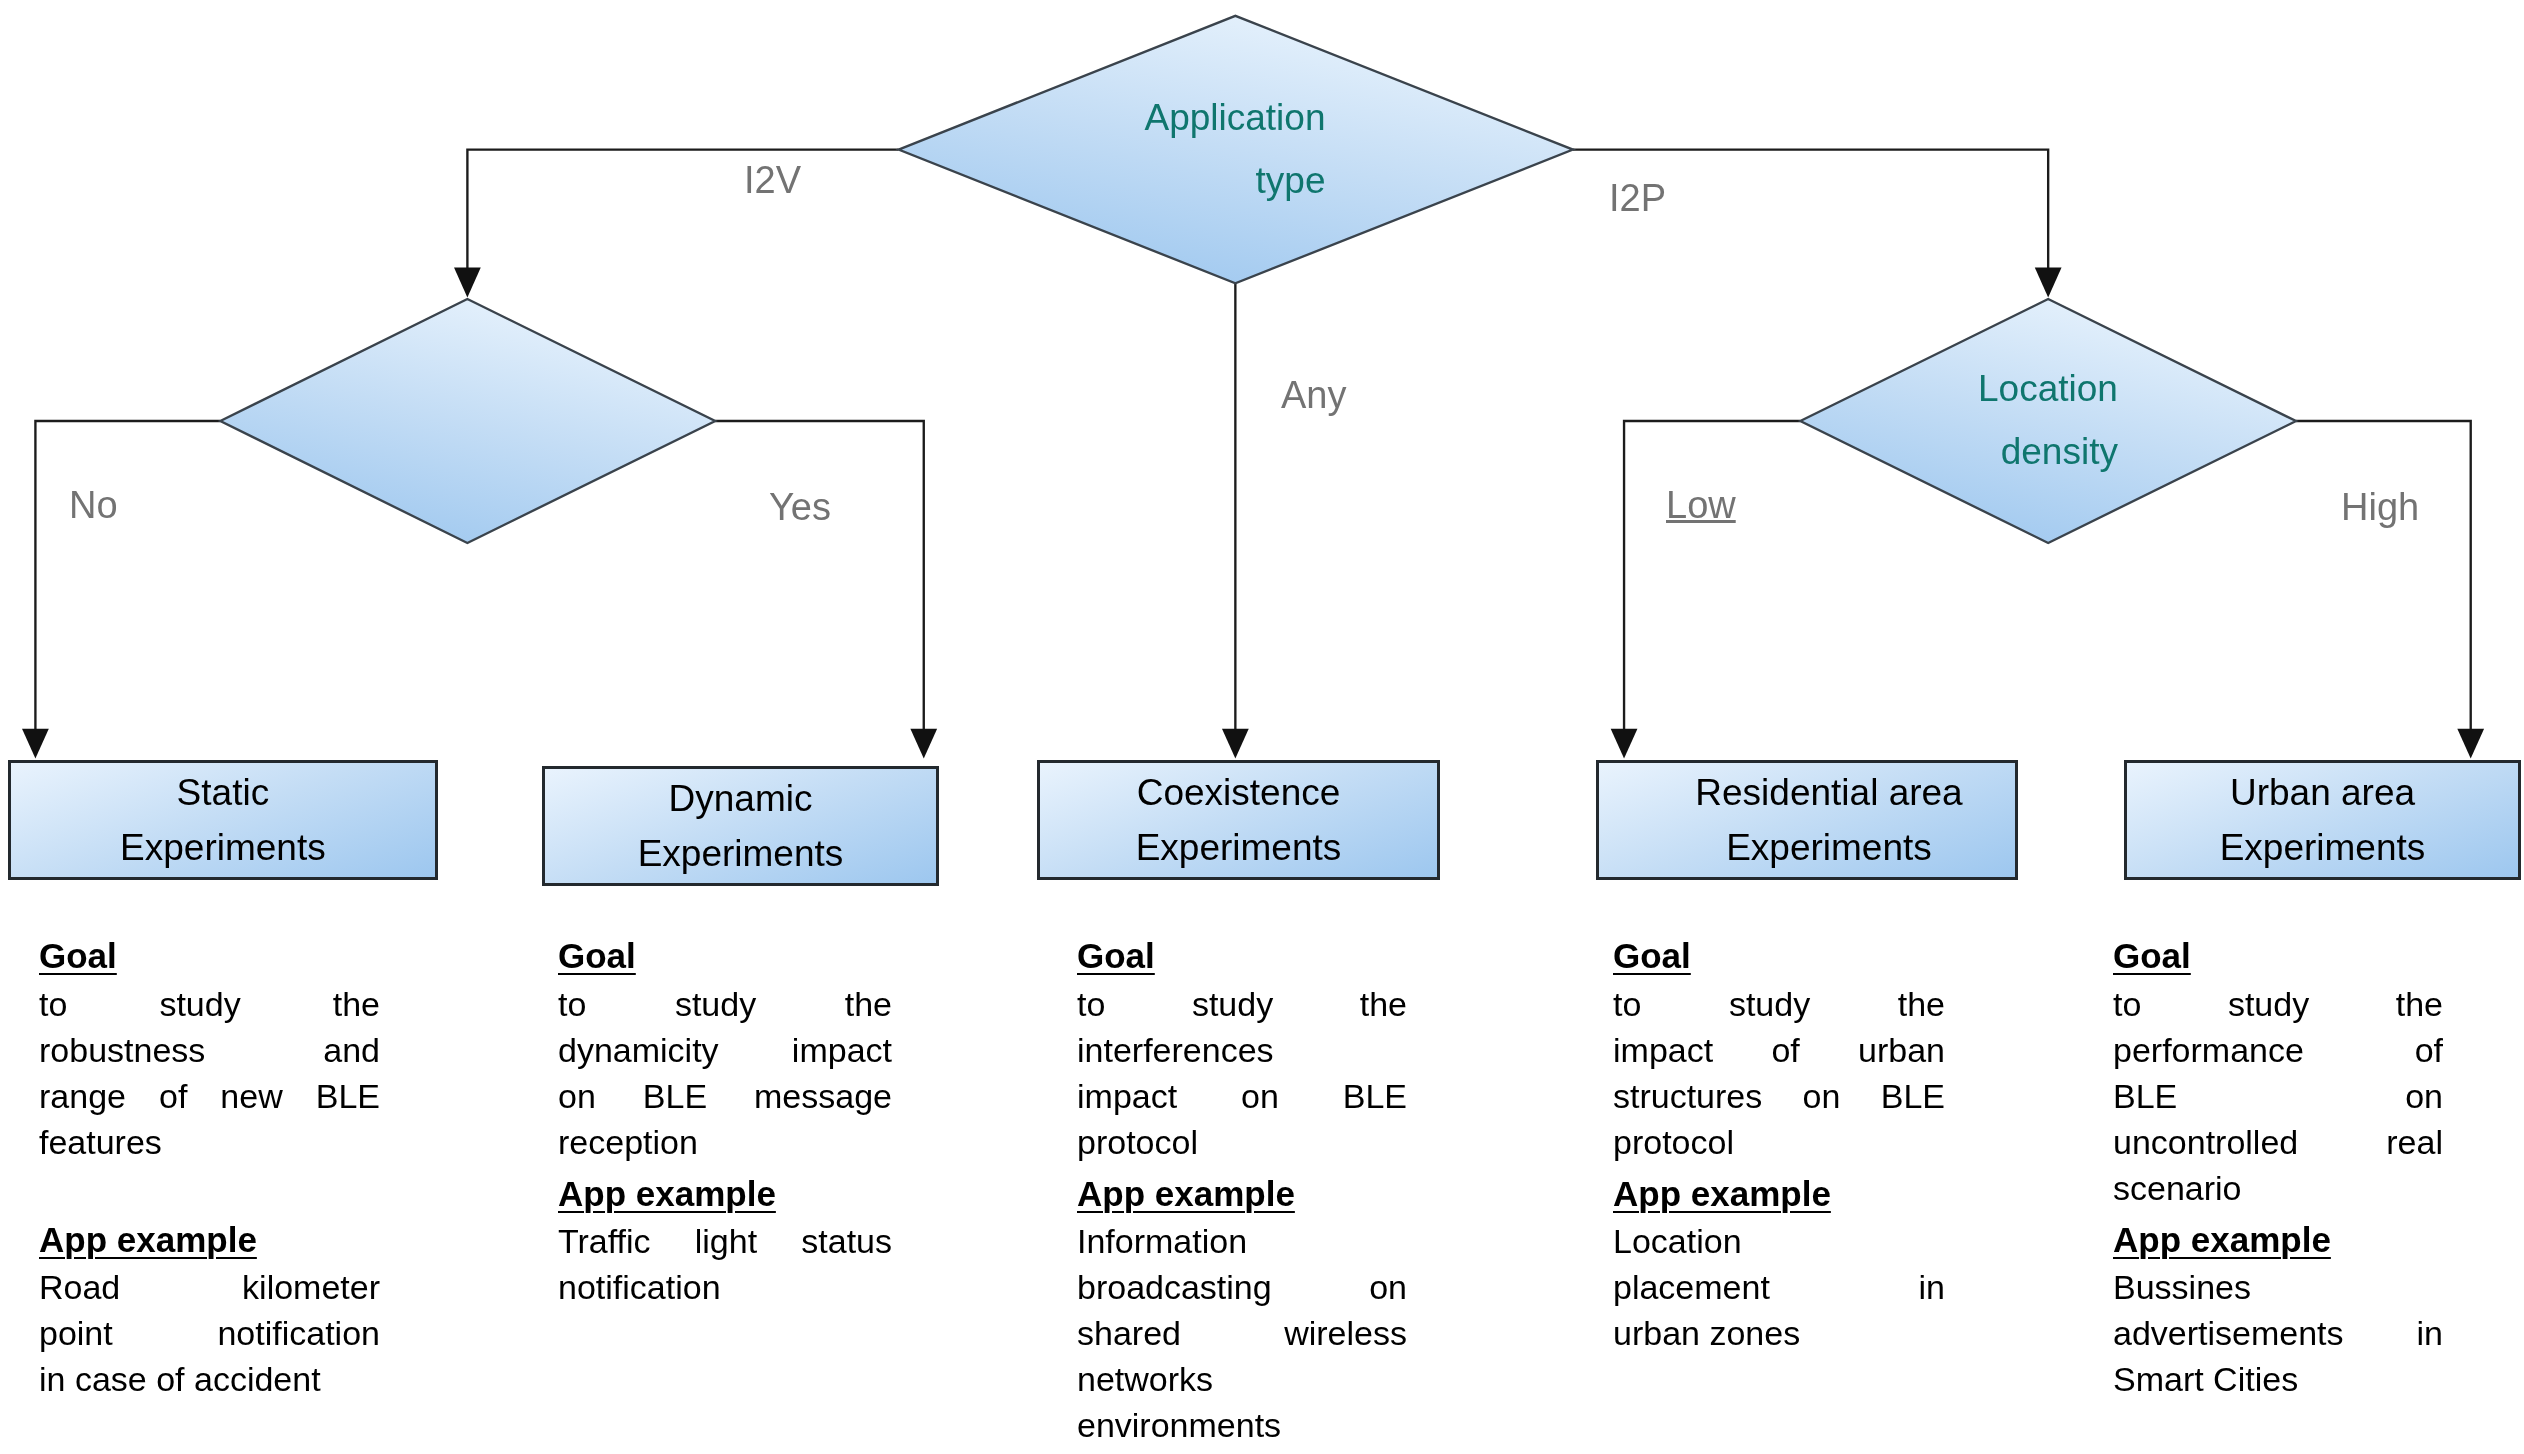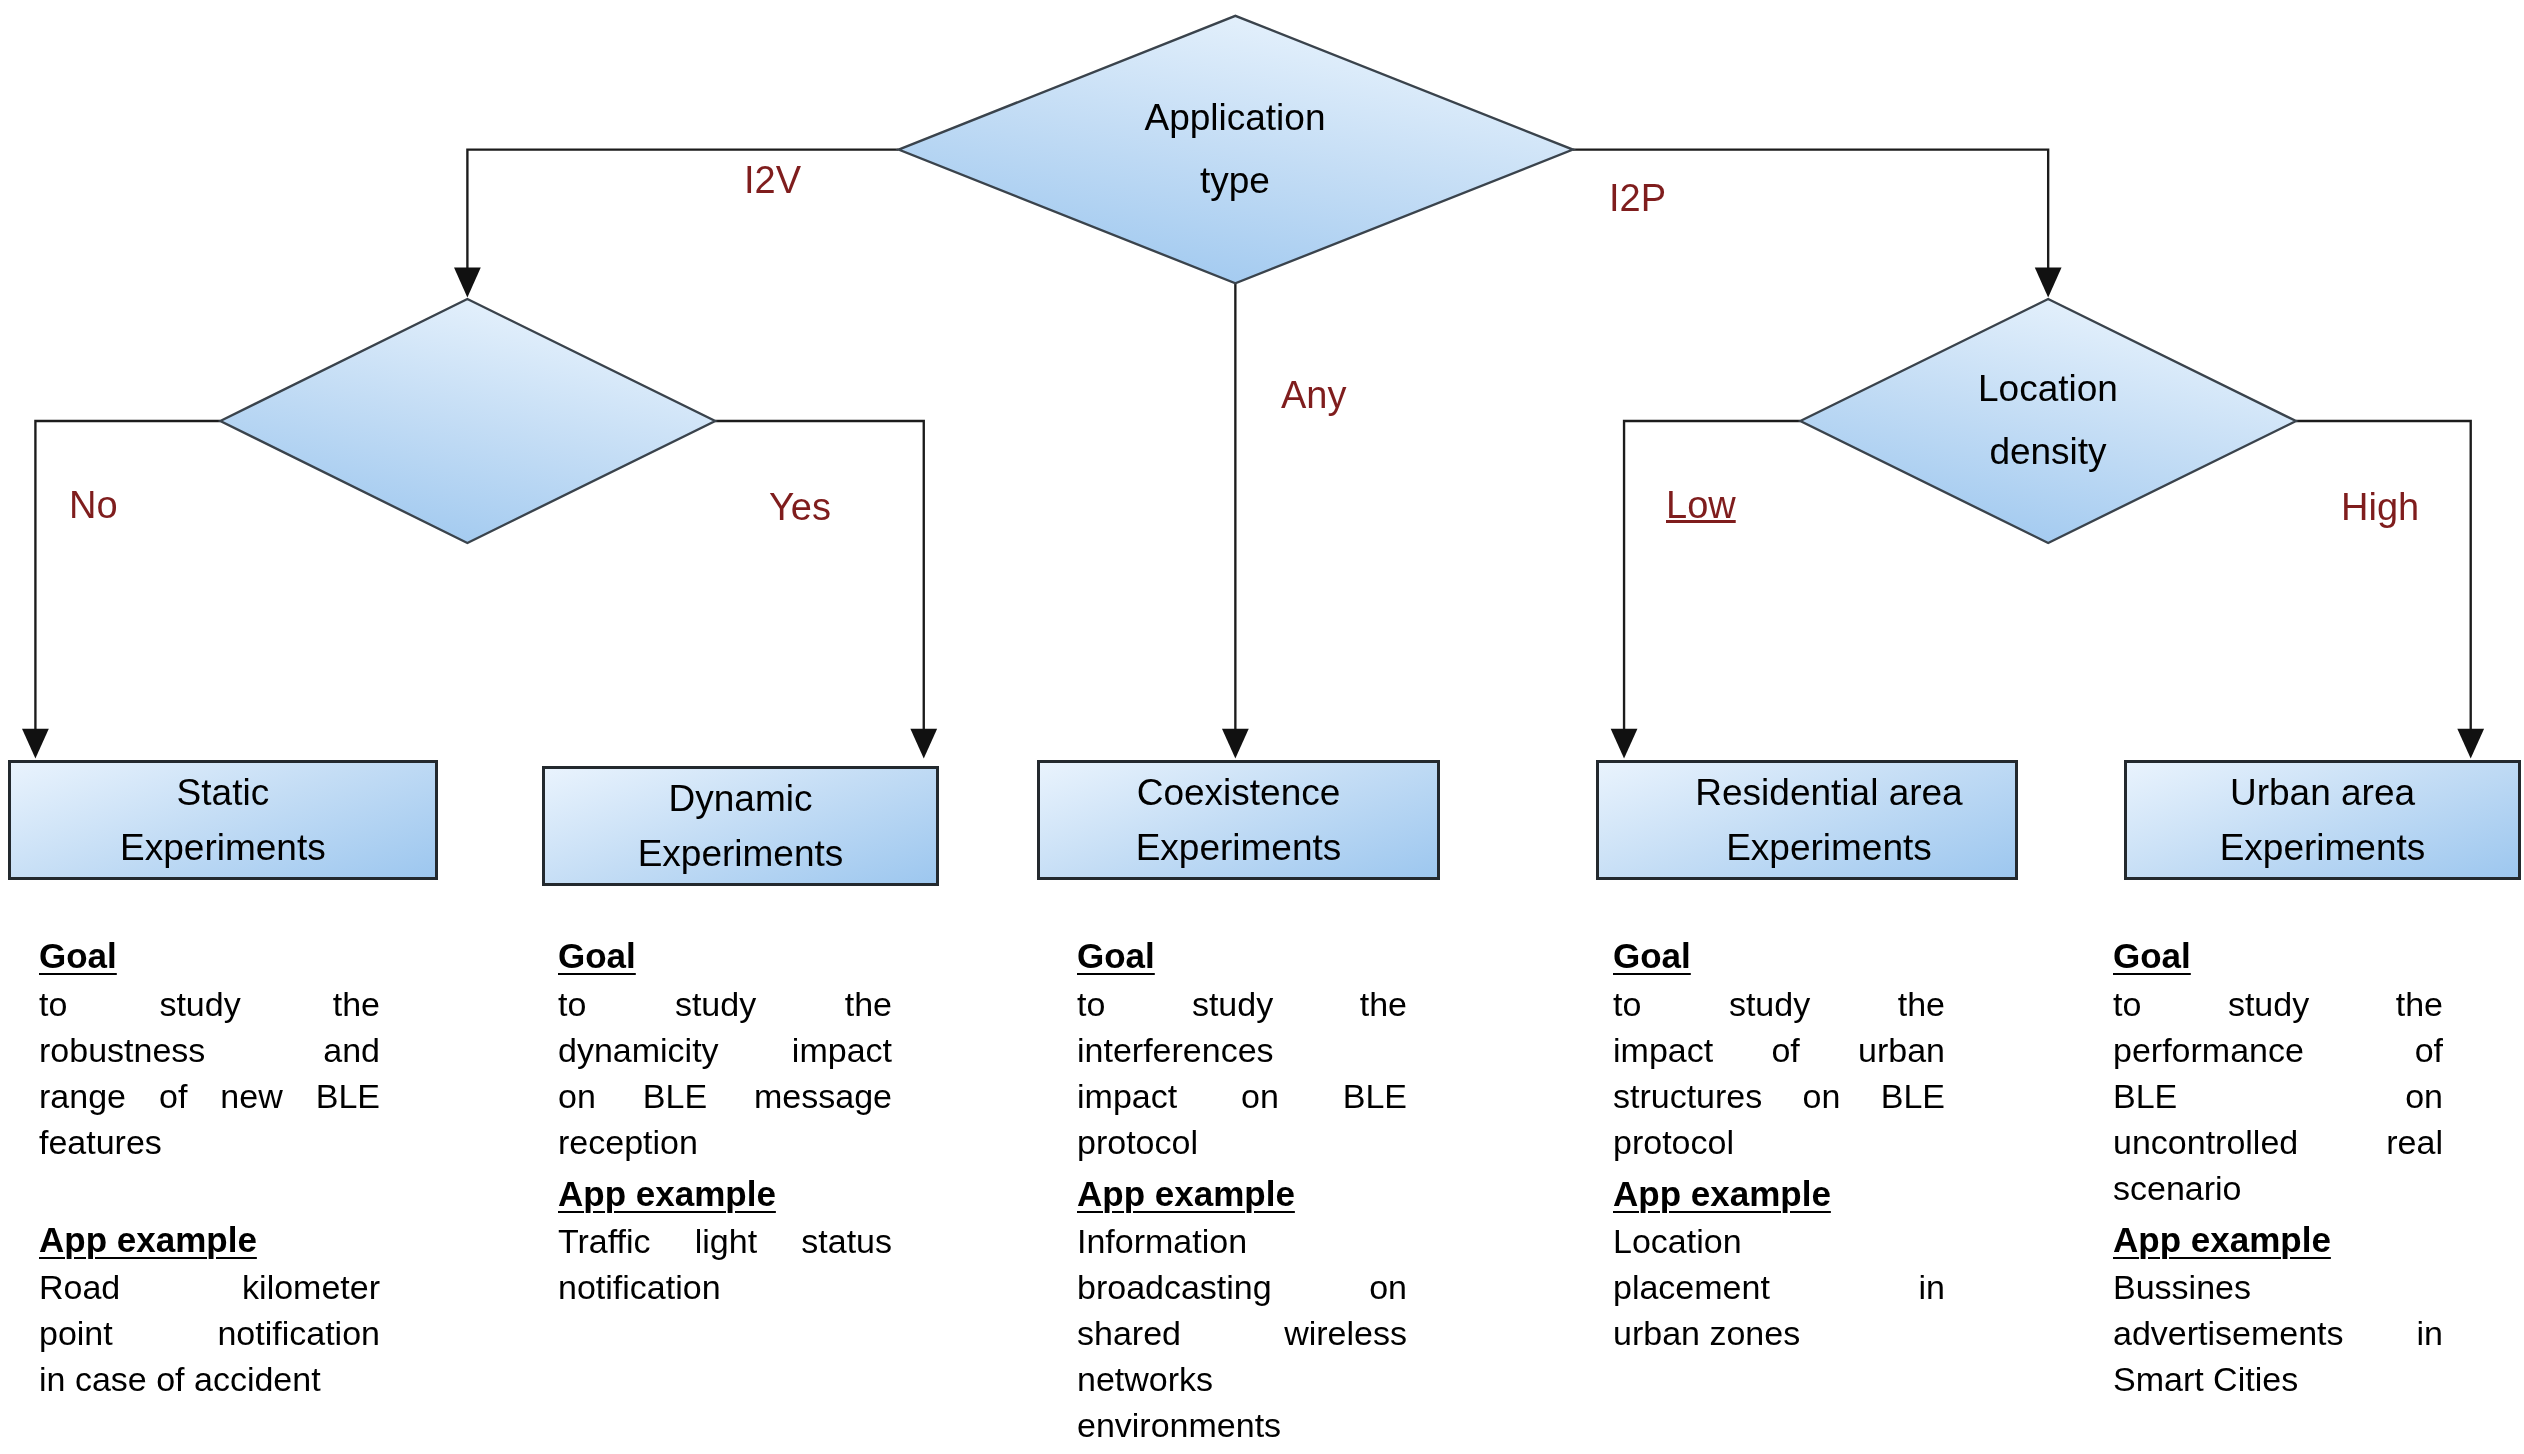--- a/index.html
+++ b/index.html
@@ -18,25 +18,25 @@
     width: 2525px; height: 1455px;
   }
   
   .dtext {
     position: absolute;
     width: 330px;
     height: 157px;
     display: flex;
     align-items: center;
     justify-content: center;
-    text-align: center;
+    text-align: right;
     white-space: pre-line;
     font-size: 37px;
     line-height: 1.68;
-    color: #000000;
+    color: #0f766e;
   }
   
   .node-box {
     position: absolute;
     top: 760px;
     height: 120px;
     box-sizing: border-box;
     border: 3.1px solid #23292e;
     background: linear-gradient(160deg, #e9f3fd 0%, #c4ddf5 48%, #9dc7ef 100%);
     display: flex;
@@ -45,21 +45,21 @@
     text-align: center;
     white-space: pre-line;
     font-size: 37px;
     line-height: 1.5;
   }
   
   .blabel {
     position: absolute;
     font-size: 38px;
     line-height: 1;
-    color: #7f1d1d;
+    color: #737373;
   }
   
   .col {
     position: absolute;
     top: 933px;
     font-size: 34px;
     line-height: 46px;
   }
   .hd {
     font-weight: bold;

